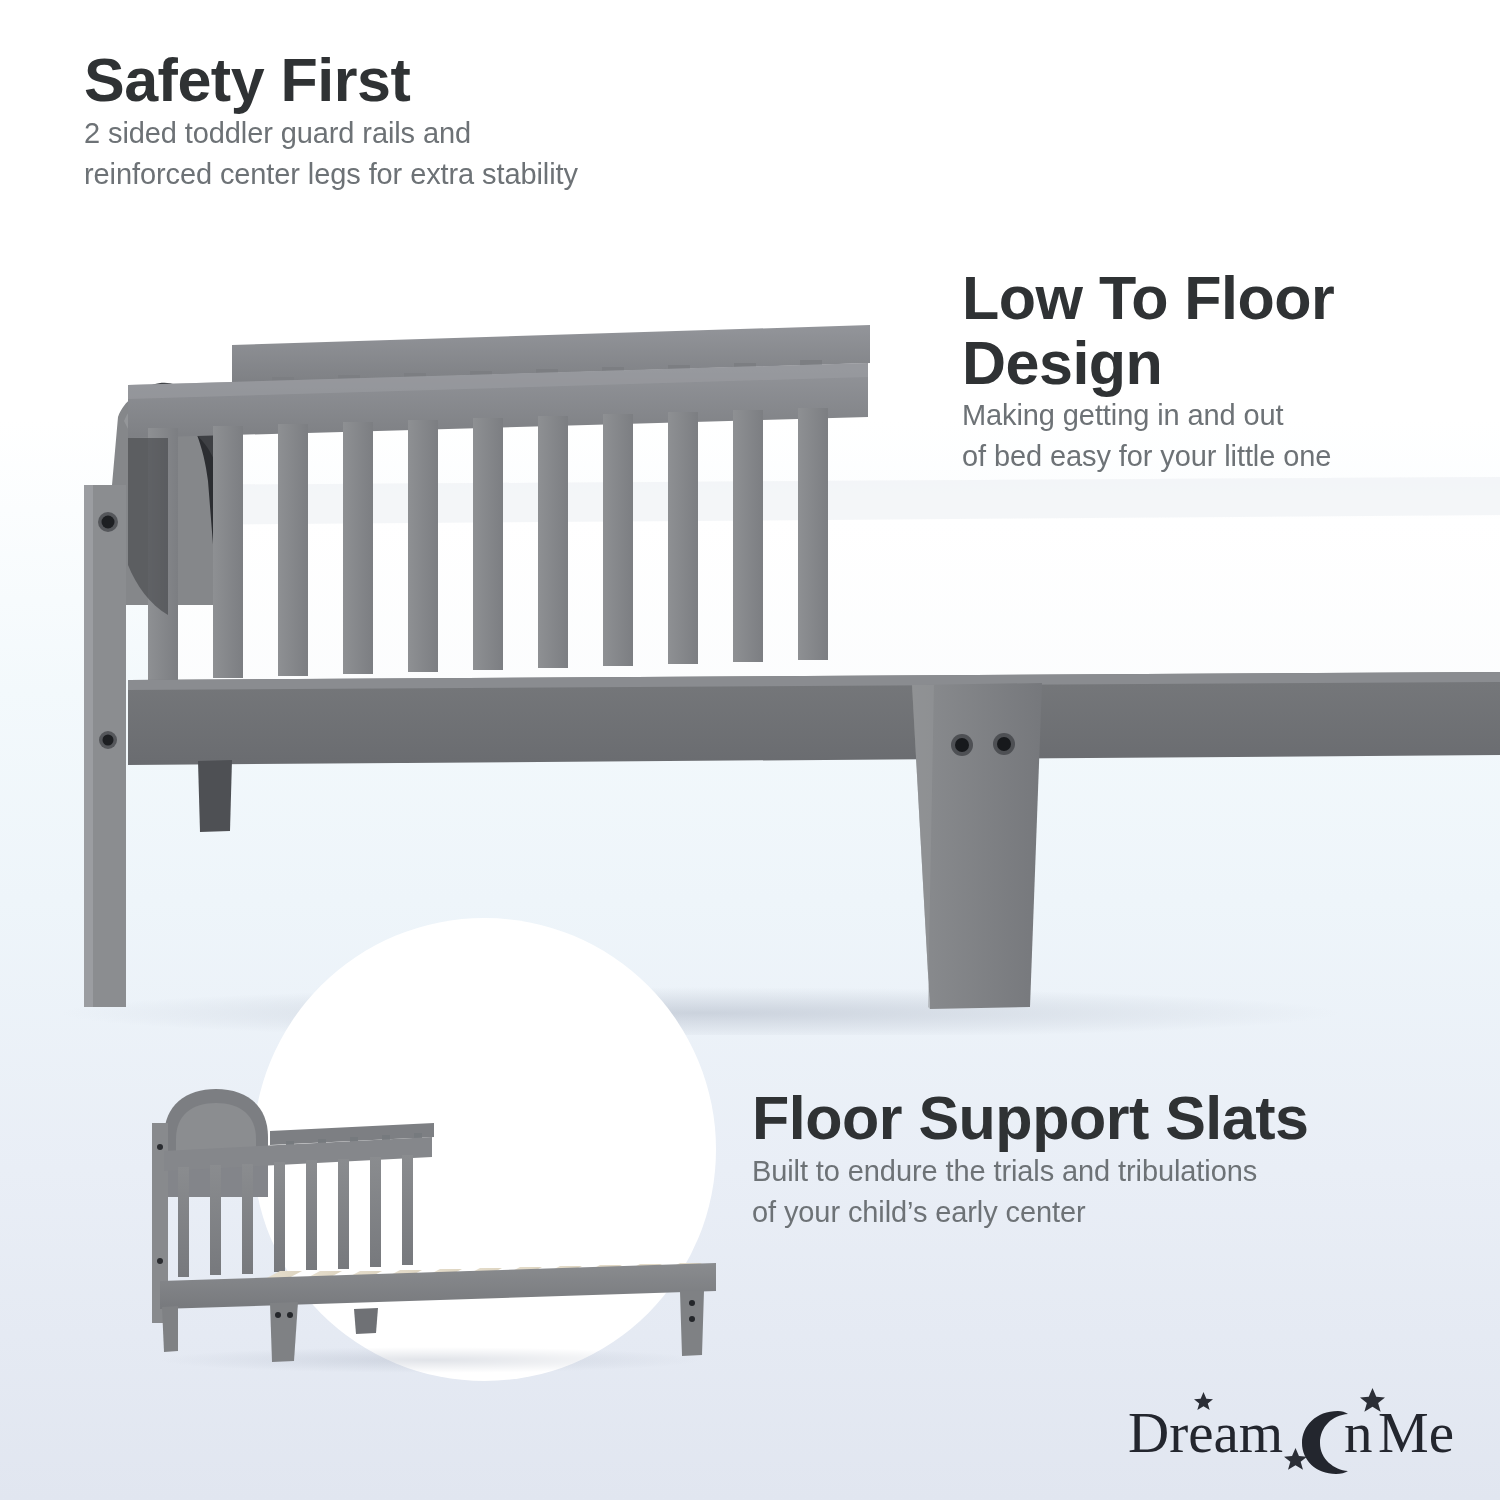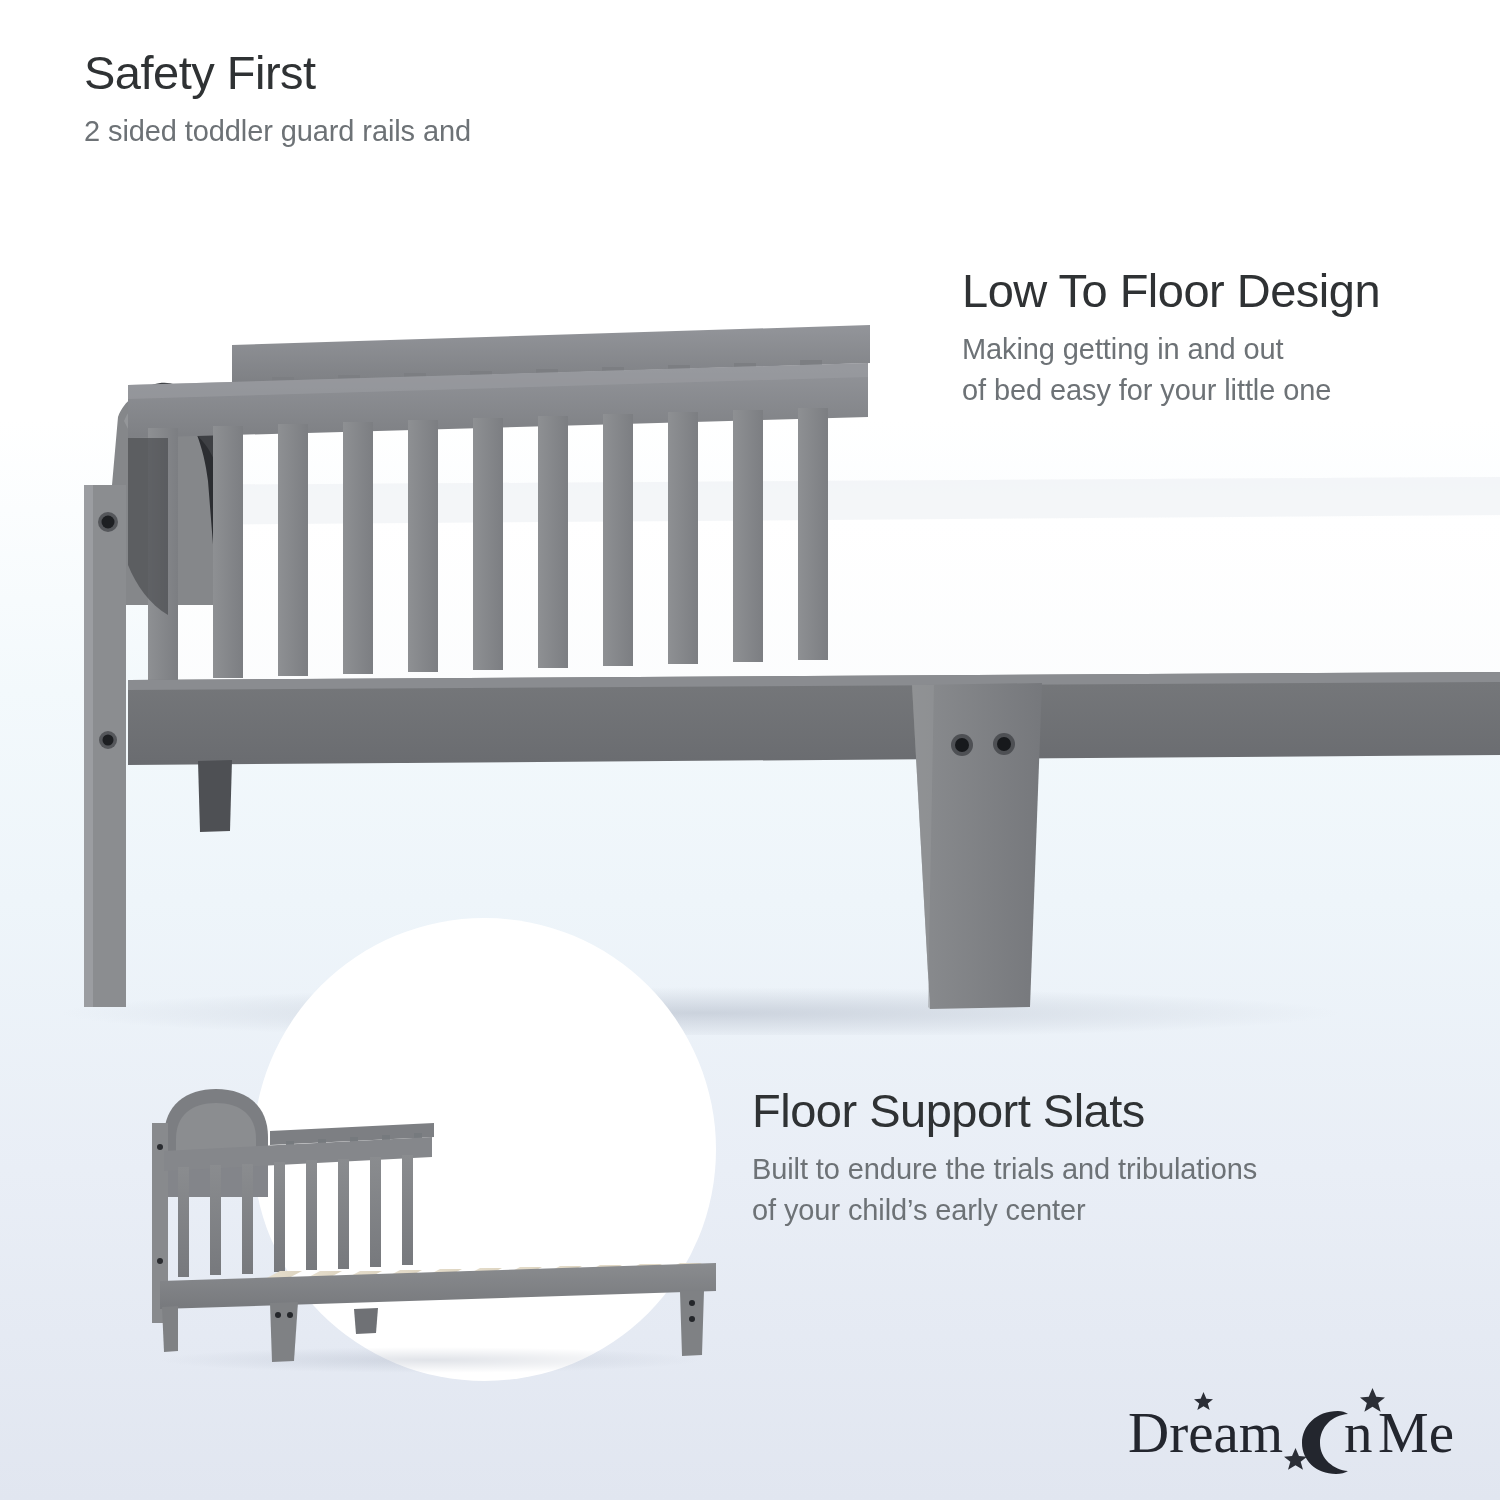--- a/index.html
+++ b/index.html
@@ -6,26 +6,26 @@
   html, body { width:1500px; height:1500px; }
   body {
     font-family: "Liberation Sans", sans-serif;
     background: linear-gradient(to bottom, #ffffff 0%, #ffffff 28%, #f3f9fc 46%, #eef5fa 60%, #e9eef6 78%, #e1e6f0 100%);
     position:relative; overflow:hidden;
   }
 
   
   .txt-block { position:absolute; }
   .hd {
-    font-size:47px; font-weight:normal; color:#2f3234;
+    font-size:61px; font-weight:bold; color:#2f3234;
     letter-spacing:-0.5px; line-height:1.06;
   }
   .sub {
     font-size:29px; color:#6d7276; line-height:1.42;
-    margin-top:13px; letter-spacing:-0.1px;
+    letter-spacing:-0.1px;
   }
   #blk-safety { left:84px;  top:48px;  width:700px; }
   #blk-low    { left:962px; top:266px; width:545px; }
   #blk-slats  { left:752px; top:1086px; width:600px; }
 
   
   #main-bed { position:absolute; left:0; top:185px; width:1500px; height:850px; }
   #main-bed svg { display:block; }
 
   
@@ -42,20 +42,21 @@
     width:330px; height:96px;
   }
 </style>
 </head>
 <body>
 
 <div class="txt-block" id="blk-safety">
   <div class="hd">Safety First</div>
   <div class="sub">
     <div>2 sided toddler guard rails and</div>
+    <div>reinforced center legs for extra stability</div>
   </div>
 </div>
 
 <div class="txt-block" id="blk-low">
   <div class="hd">Low To Floor Design</div>
   <div class="sub">
     <div>Making getting in and out</div>
     <div>of bed easy for your little one</div>
   </div>
 </div>

